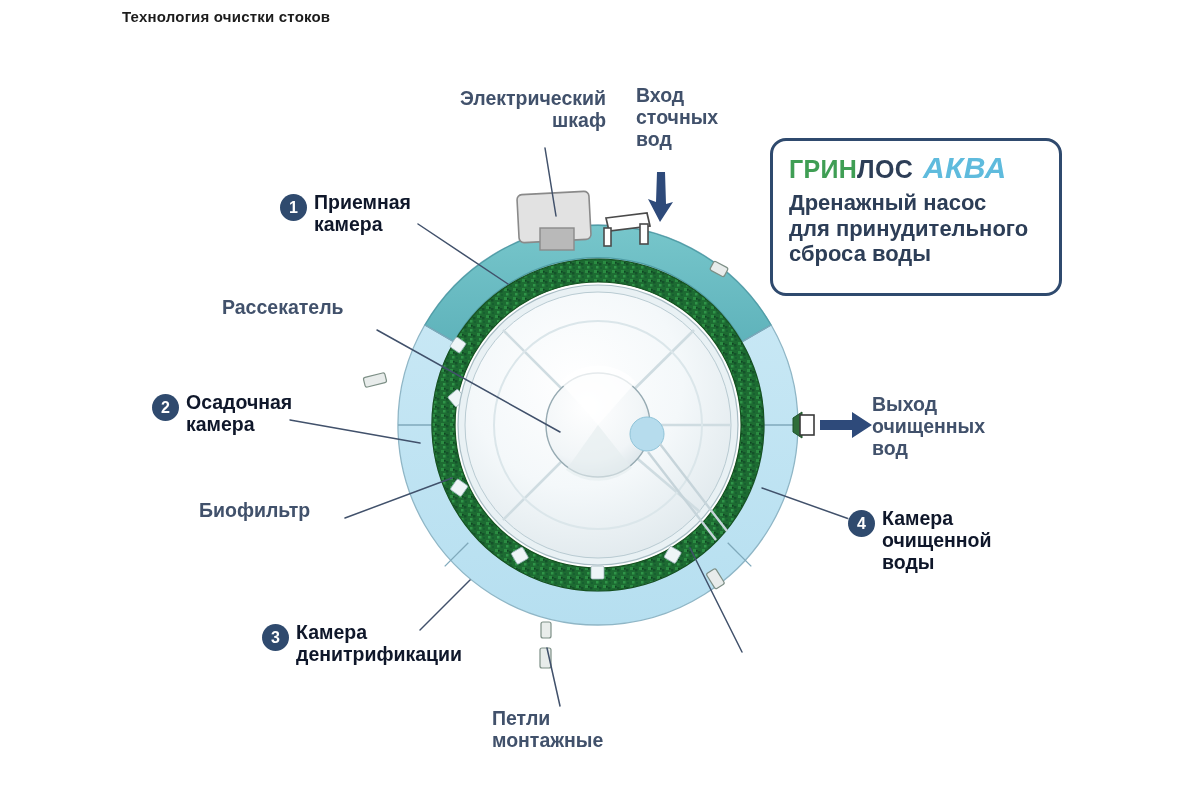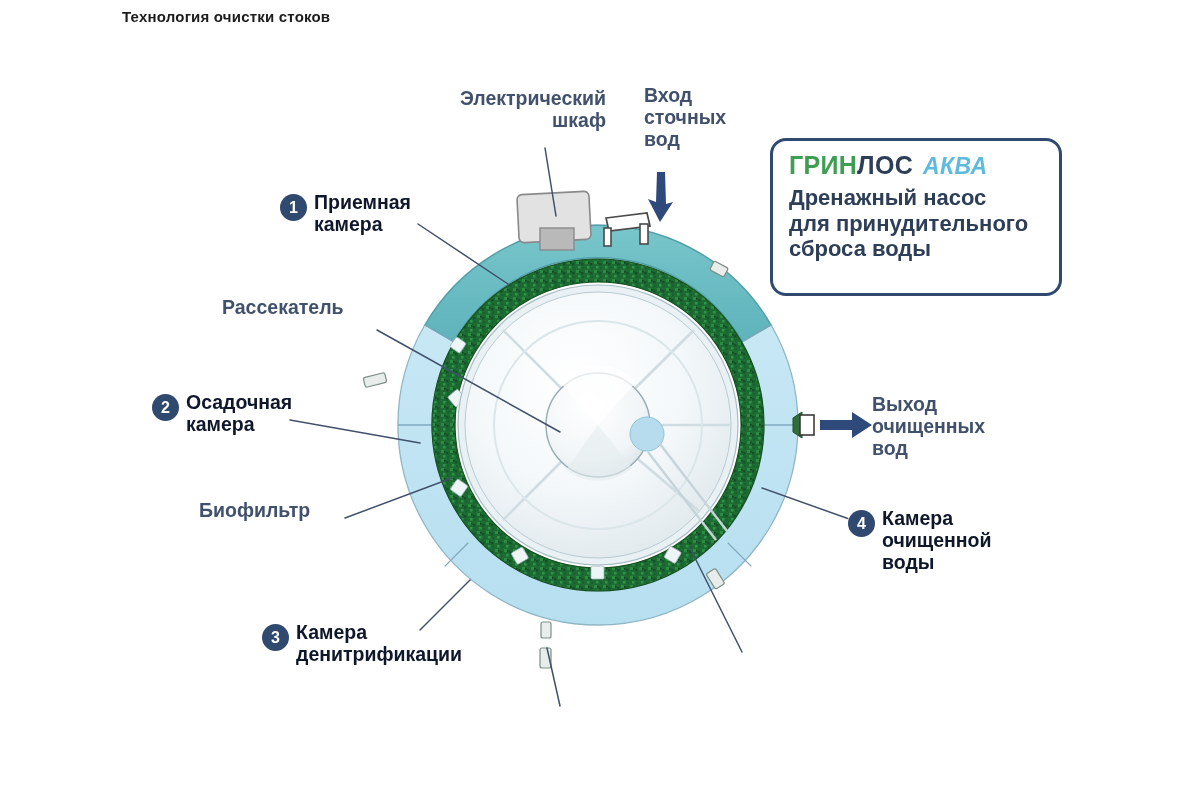--- a/index.html
+++ b/index.html
@@ -49,21 +49,21 @@
 
   
   .logobox{
     position:absolute;left:770px;top:138px;width:292px;height:158px;
     border:3.5px solid #2f4a6e;border-radius:16px;background:#fff;
     box-sizing:border-box;padding:12px 14px 0 16px;
   }
   .logoline{font-size:25px;font-weight:bold;letter-spacing:.3px;line-height:1;}
   .lg-grin{color:#3f9e54;}
   .lg-los{color:#2d3e57;}
-  .lg-akva{color:#5fbbdd;font-style:italic;margin-left:10px;font-size:23px;}
+  .lg-akva{color:#5fbbdd;font-style:italic;margin-left:10px;font-size:30px;}
   .logotext{
     margin-top:7px;font-size:22px;font-weight:bold;line-height:1.16;
     color:#2d3e57;white-space:pre-line;
   }
 
   svg{position:absolute;left:0;top:0;overflow:visible;}
 </style>
 </head>
 <body>
 
@@ -214,21 +214,21 @@
 
       <line x1="852" y1="520" x2="762" y2="488"></line>
 
       <line x1="545" y1="148" x2="556" y2="216"></line>
     </g>
   </svg>
 
   <div class="lbl r" style="left:418px;top:88px;width:188px;">Электрический
 шкаф</div>
 
-  <div class="lbl" style="left:636px;top:85px;width:110px;margin-left:8px;">Вход
+  <div class="lbl" style="left:636px;top:85px;width:110px;">Вход
 сточных
 вод</div>
 
   <div class="numlbl" style="left:280px;top:192px;">
     <div class="badge">1</div>
     <div class="numtxt">Приемная
 камера</div>
   </div>
 
   <div class="lbl" style="left:222px;top:297px;width:200px;">Рассекатель</div>
@@ -240,20 +240,22 @@
   </div>
 
   <div class="lbl" style="left:199px;top:500px;width:200px;">Биофильтр</div>
 
   <div class="numlbl" style="left:262px;top:622px;">
     <div class="badge">3</div>
     <div class="numtxt">Камера
 денитрификации</div>
   </div>
 
+  <div class="lbl" style="left:492px;top:708px;width:200px;">Петли
+монтажные</div>
 
 
   <div class="lbl" style="left:872px;top:394px;width:180px;">Выход
 очищенных
 вод</div>
 
   <div class="numlbl" style="left:848px;top:508px;">
     <div class="badge">4</div>
     <div class="numtxt">Камера
 очищенной

